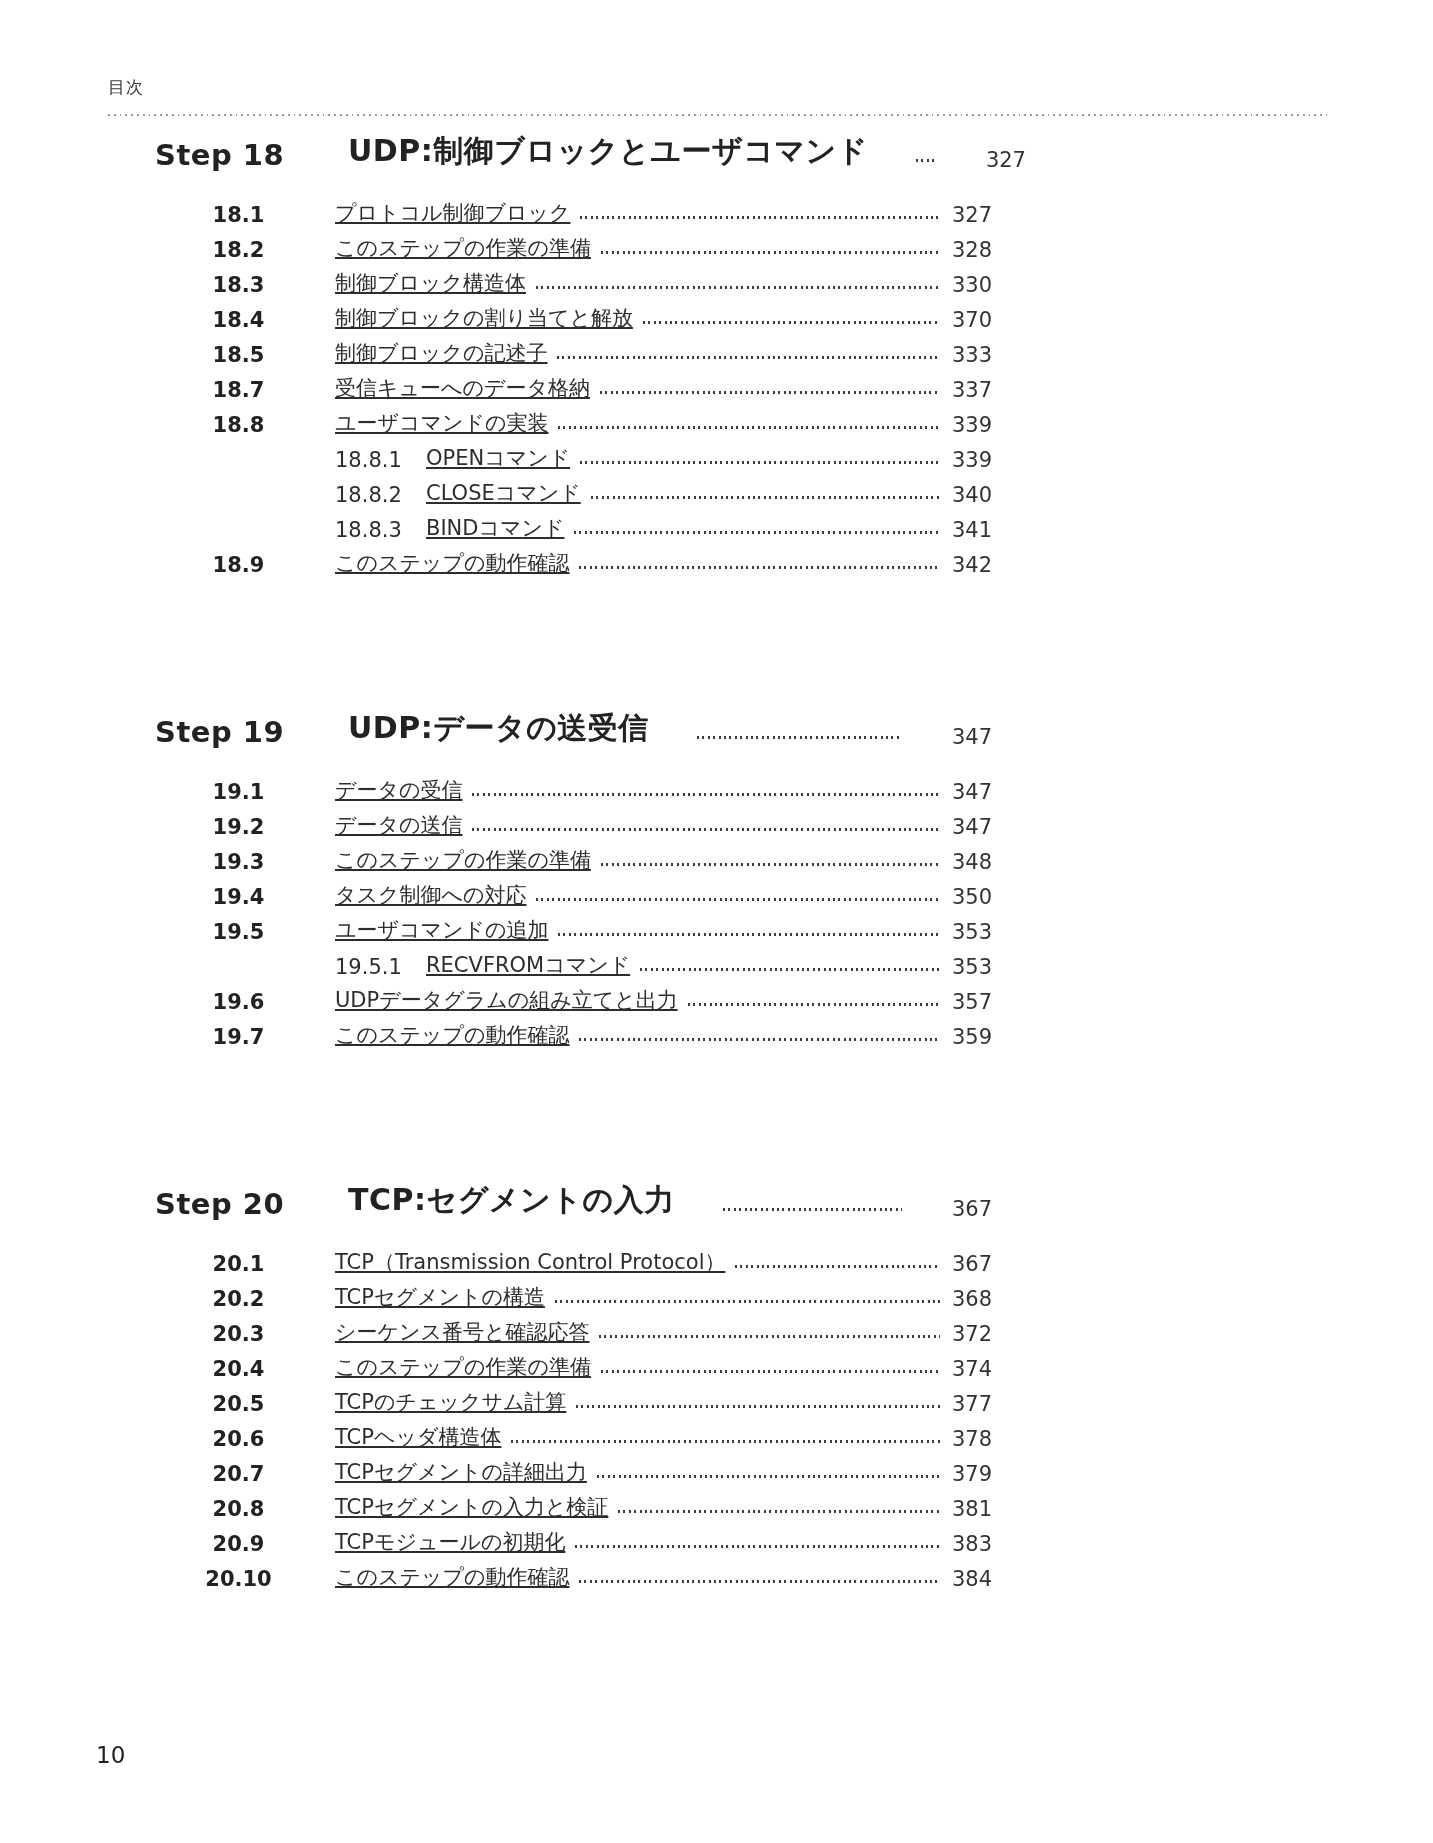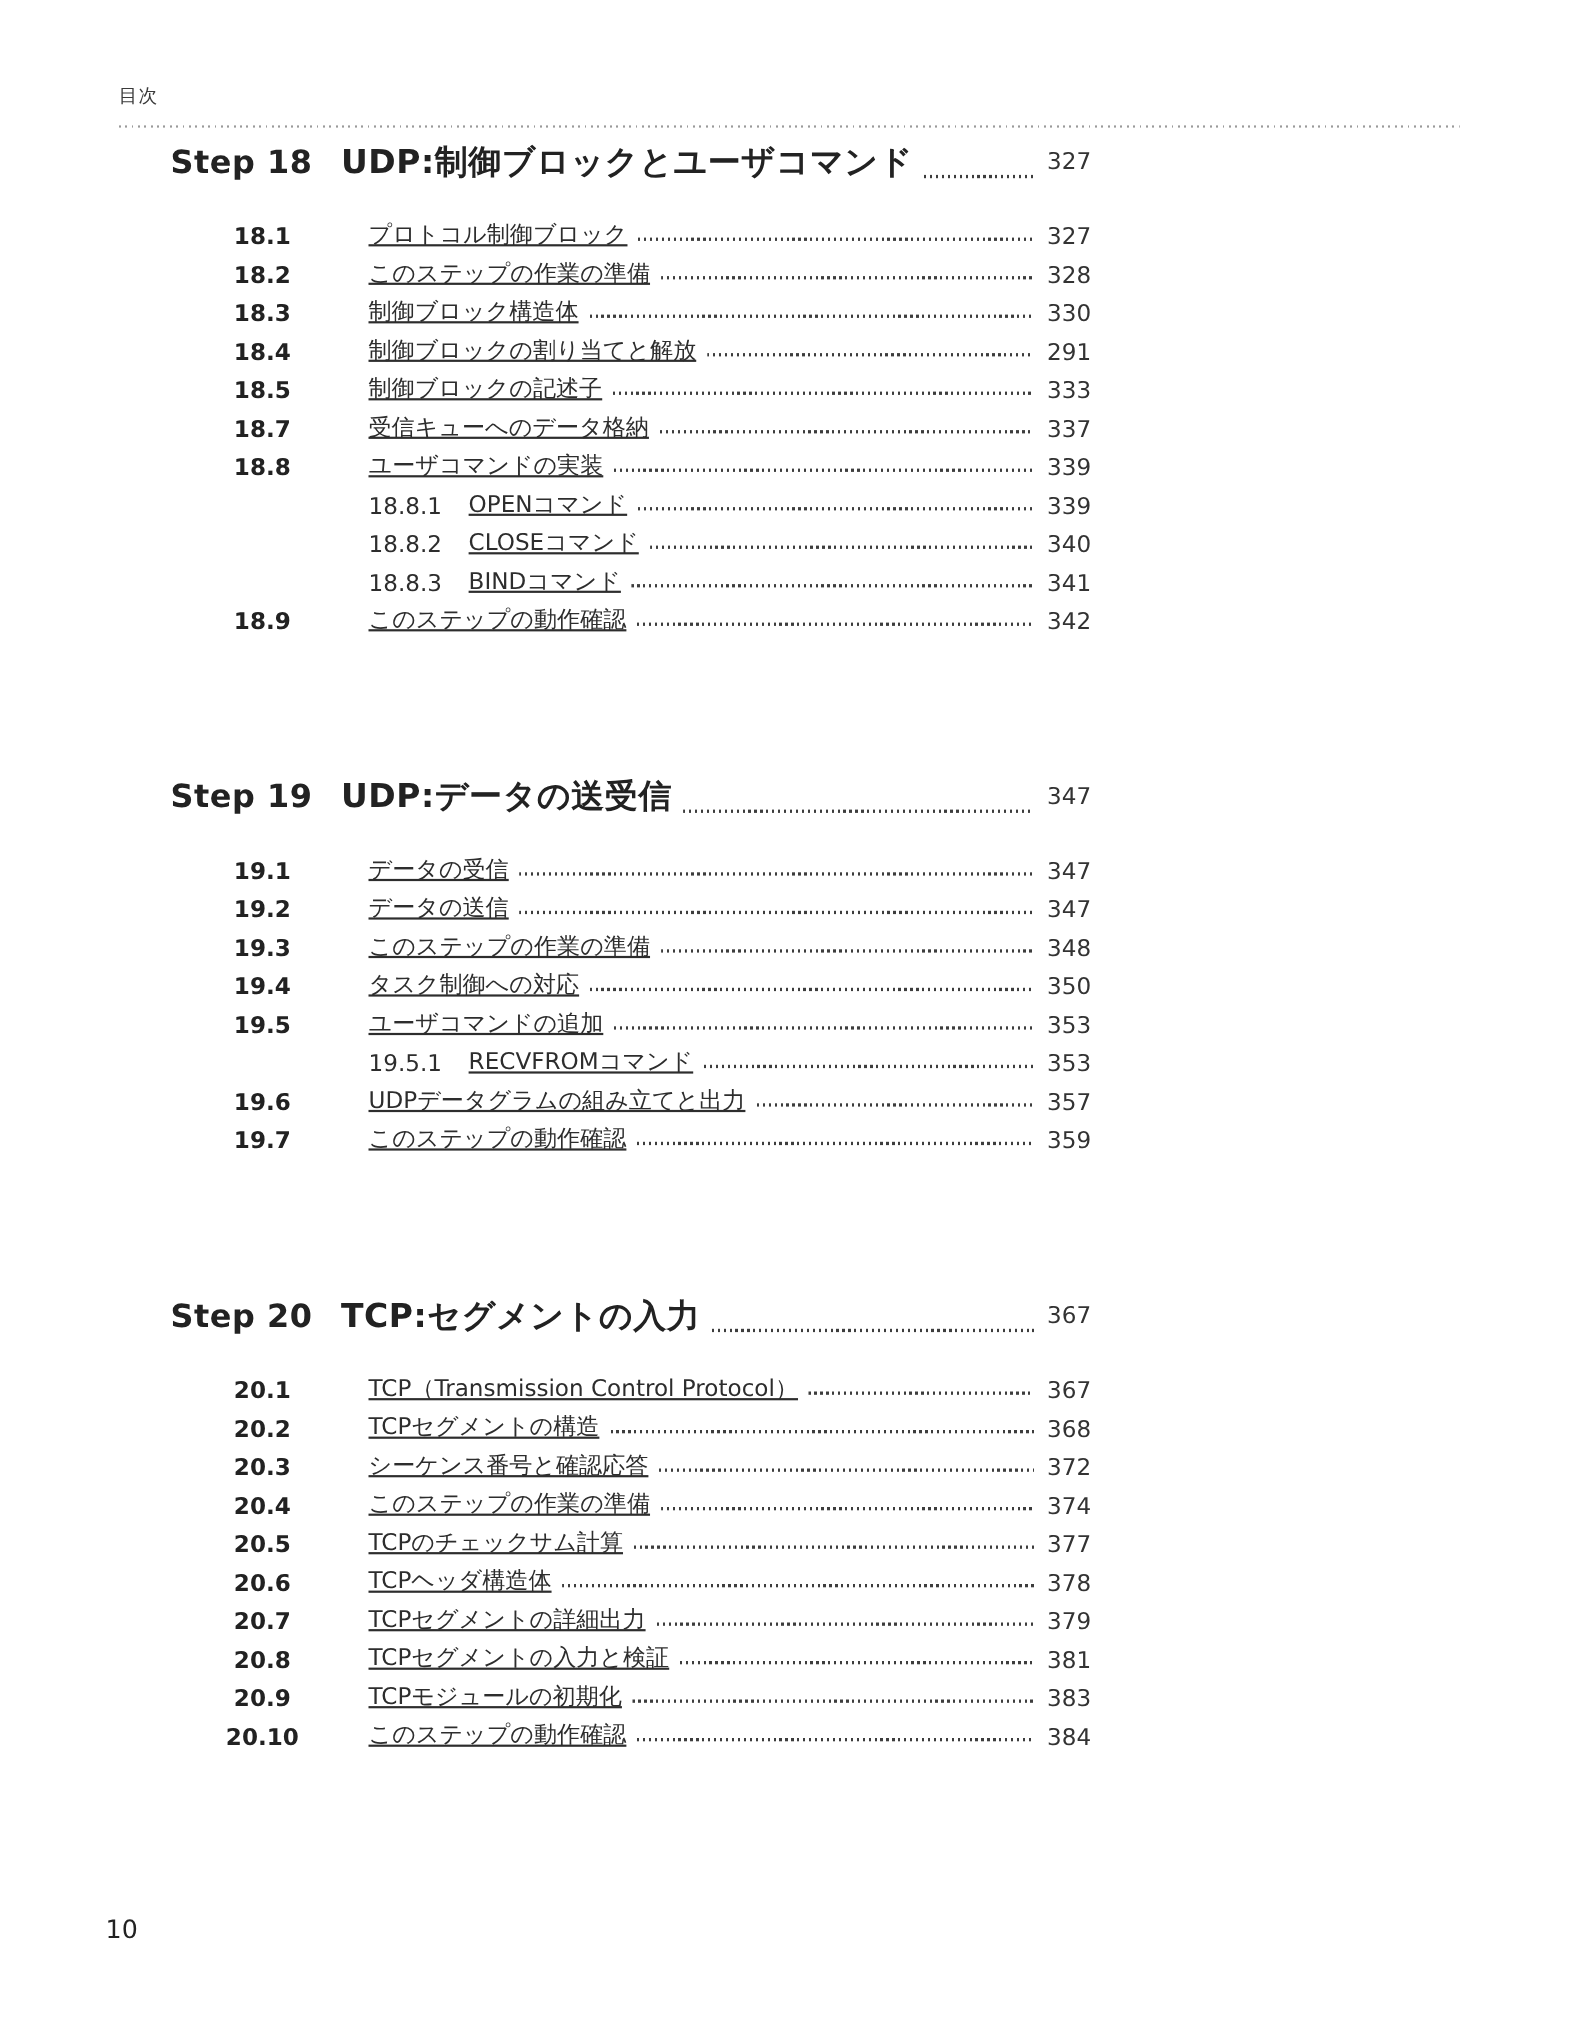--- a/index.html
+++ b/index.html
@@ -11,21 +11,21 @@
     overflow:hidden;
   }
   .page-header{position:absolute;top:76px;left:108px;right:106px;}
   .header-label{font-size:17px;color:#3a3a3a;letter-spacing:1px;}
   .header-rule{
     margin-top:15px;height:2px;
     background:repeating-linear-gradient(to right,#9a9a9a 0 1.7px,transparent 1.7px 5.8px);
   }
   .toc{position:absolute;top:122px;left:155px;width:837px;}
   .step + .step{margin-top:122px;}
-  .step-heading{display:flex;align-items:center;height:50px;margin-bottom:20px;}
+  .step-heading{display:flex;align-items:flex-end;height:50px;margin-bottom:20px;gap:38px;}
   .step-label{
     flex:0 0 155px;font-size:29px;font-weight:bold;color:#222;
     letter-spacing:0.5px;white-space:nowrap;
   }
   .step-title{font-size:30px;font-weight:bold;color:#222;white-space:nowrap;letter-spacing:0.5px;}
   .leader{
     flex:1 1 auto;height:3px;margin:0 8px 8px 10px;align-self:flex-end;
     background:repeating-linear-gradient(to right,#3d3d3d 0 2px,transparent 2px 5.4px);
     min-width:20px;
   }
@@ -75,21 +75,21 @@
       <div class="entry">
         <span class="num">18.3</span>
         <span class="title">制御ブロック構造体</span>
         <span class="leader"></span>
         <span class="page-num">330</span>
       </div>
       <div class="entry">
         <span class="num">18.4</span>
         <span class="title">制御ブロックの割り当てと解放</span>
         <span class="leader"></span>
-        <span class="page-num">291</span>
+        <span class="page-num">370</span>
       </div>
       <div class="entry">
         <span class="num">18.5</span>
         <span class="title">制御ブロックの記述子</span>
         <span class="leader"></span>
         <span class="page-num">333</span>
       </div>
       <div class="entry">
         <span class="num">18.7</span>
         <span class="title">受信キューへのデータ格納</span>

